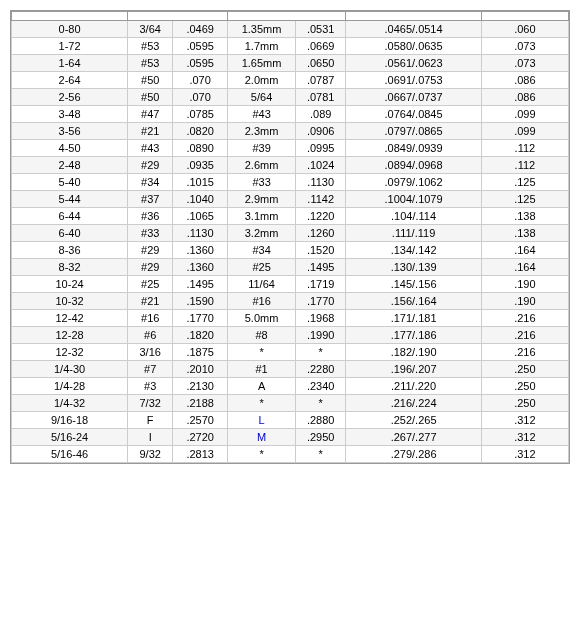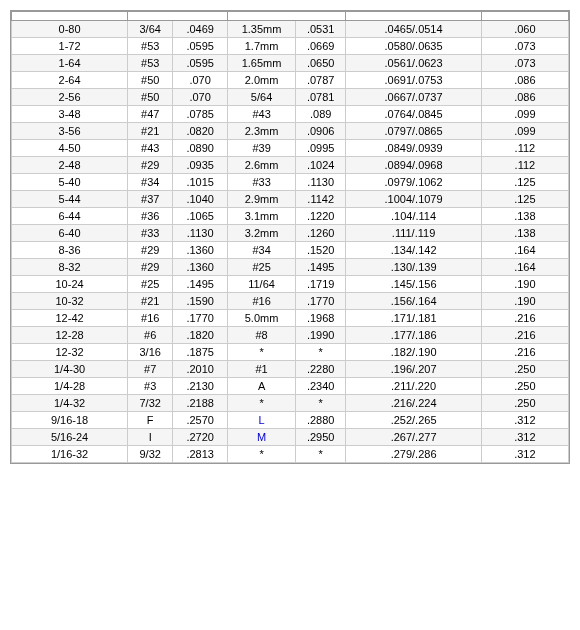--- a/index.html
+++ b/index.html
@@ -282,21 +282,21 @@
         <tr>
           <td>5/16-24</td>
           <td>I</td>
           <td>.2720</td>
           <td class="blue-text">M</td>
           <td>.2950</td>
           <td>.267/.277</td>
           <td>.312</td>
         </tr>
         <tr>
-          <td>1/16-32</td>
+          <td>5/16-46</td>
           <td>9/32</td>
           <td>.2813</td>
           <td>*</td>
           <td>*</td>
           <td>.279/.286</td>
           <td>.312</td>
         </tr>
       </tbody>
   </table>
 </div>

